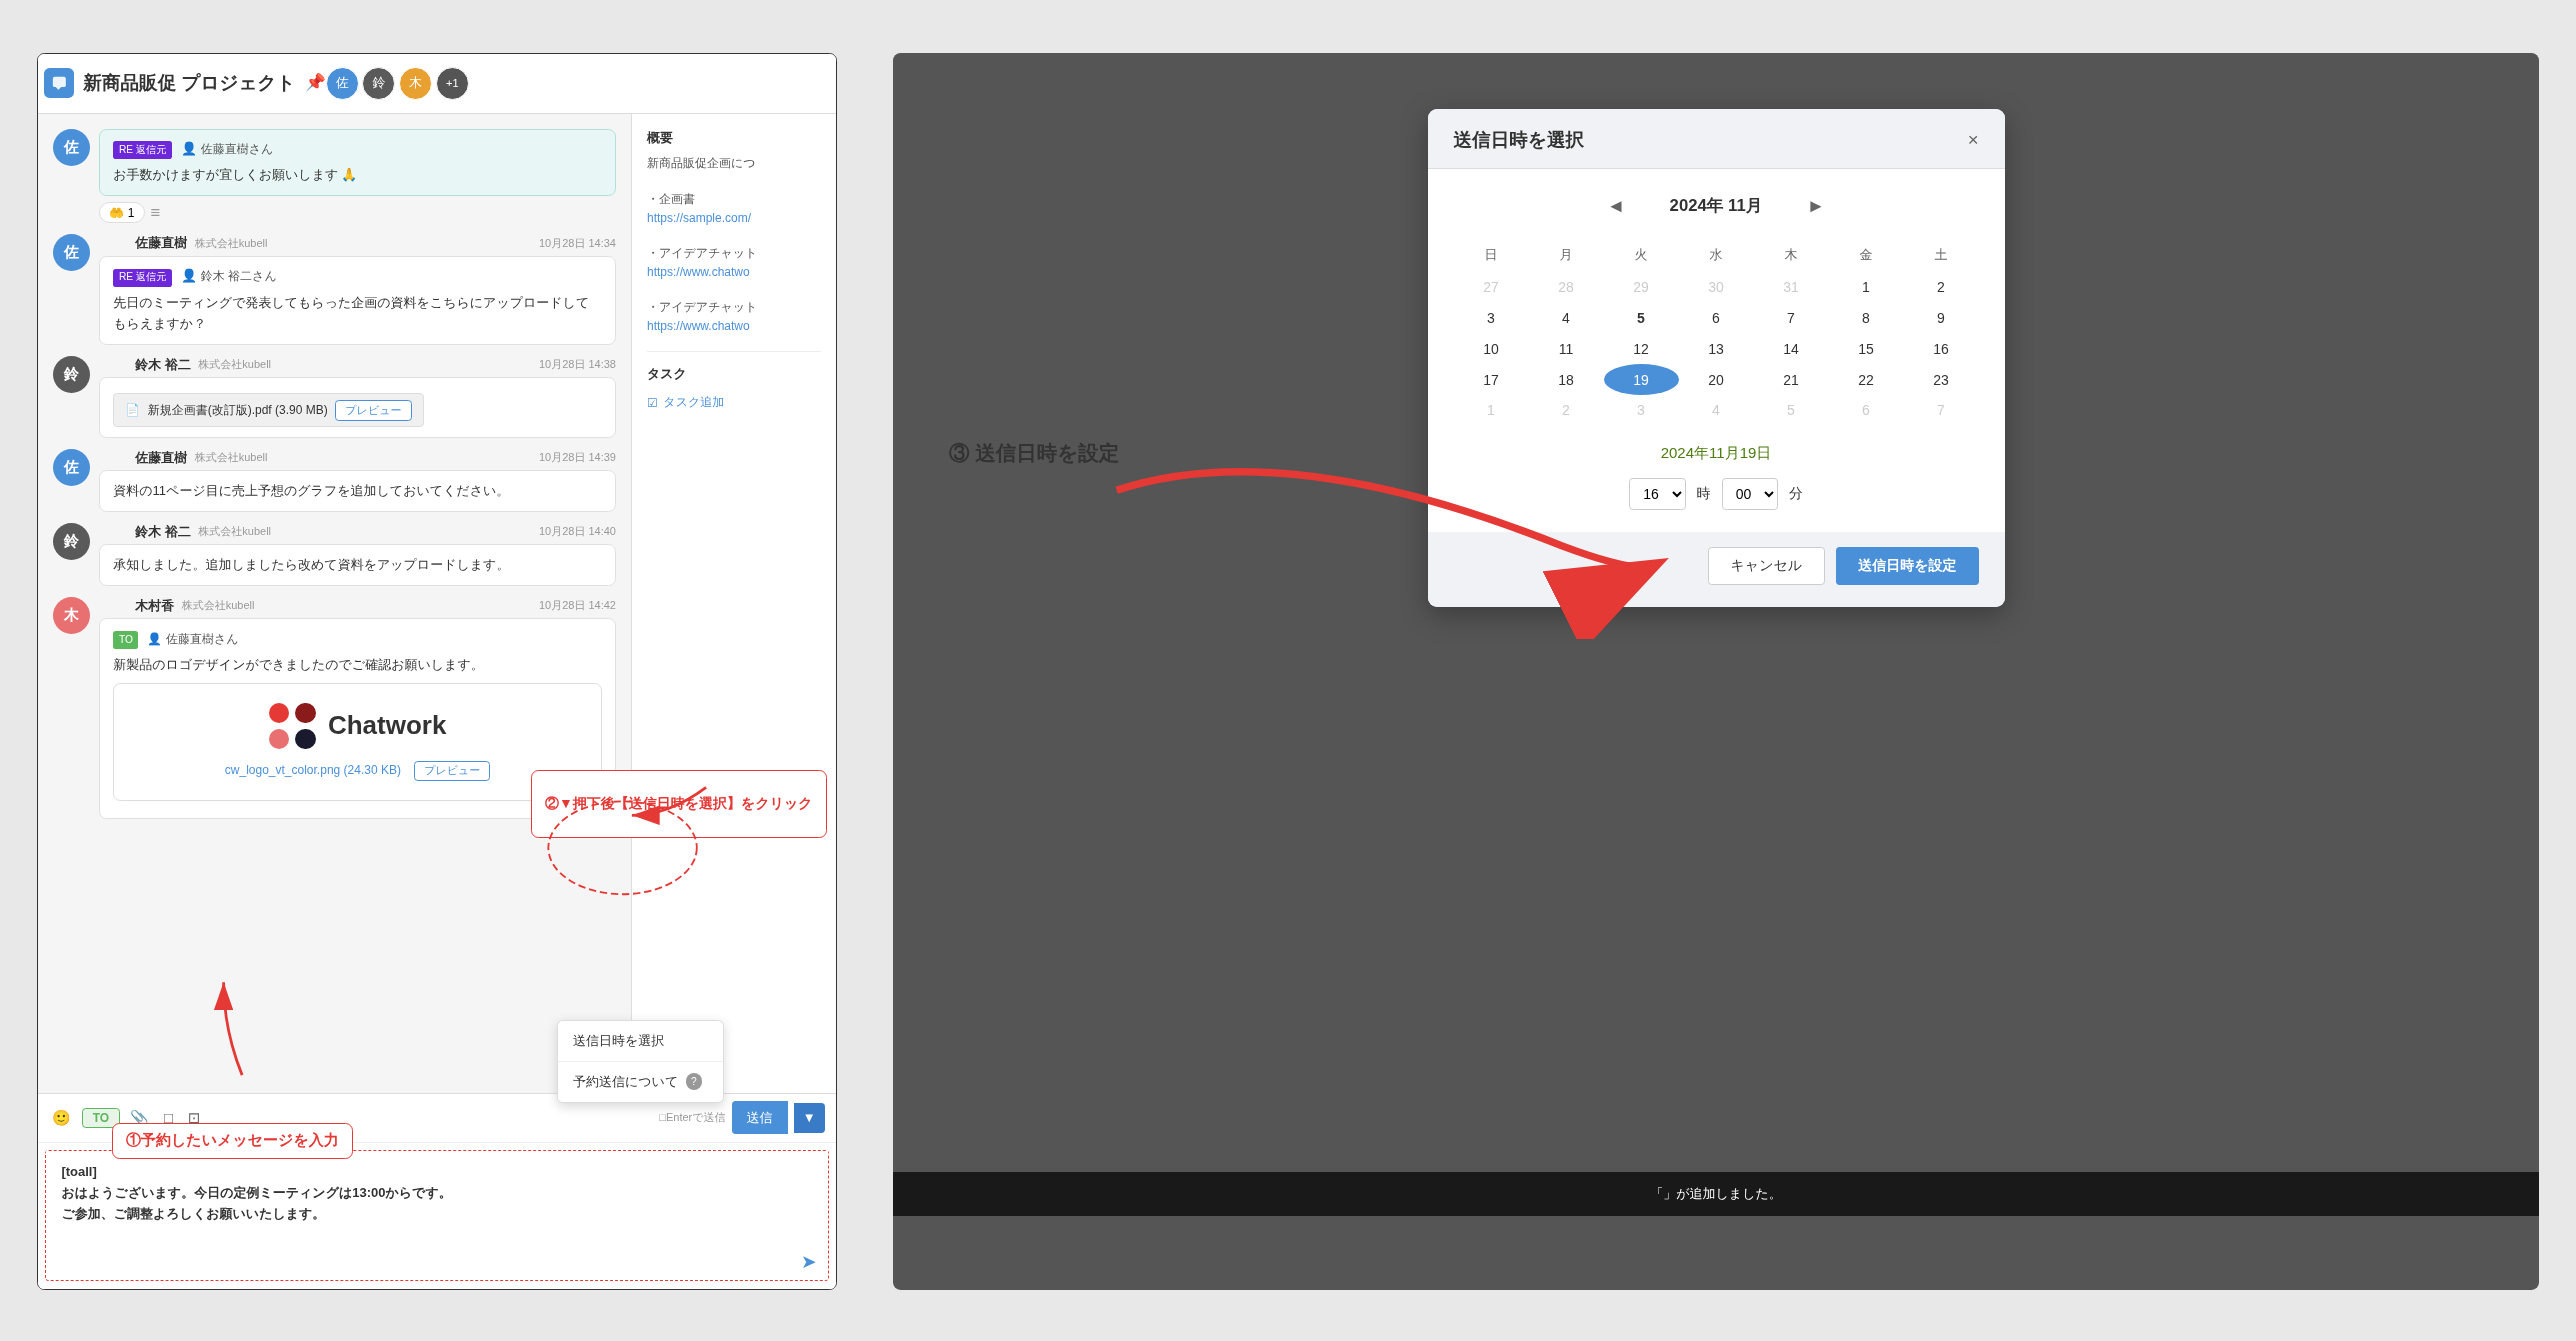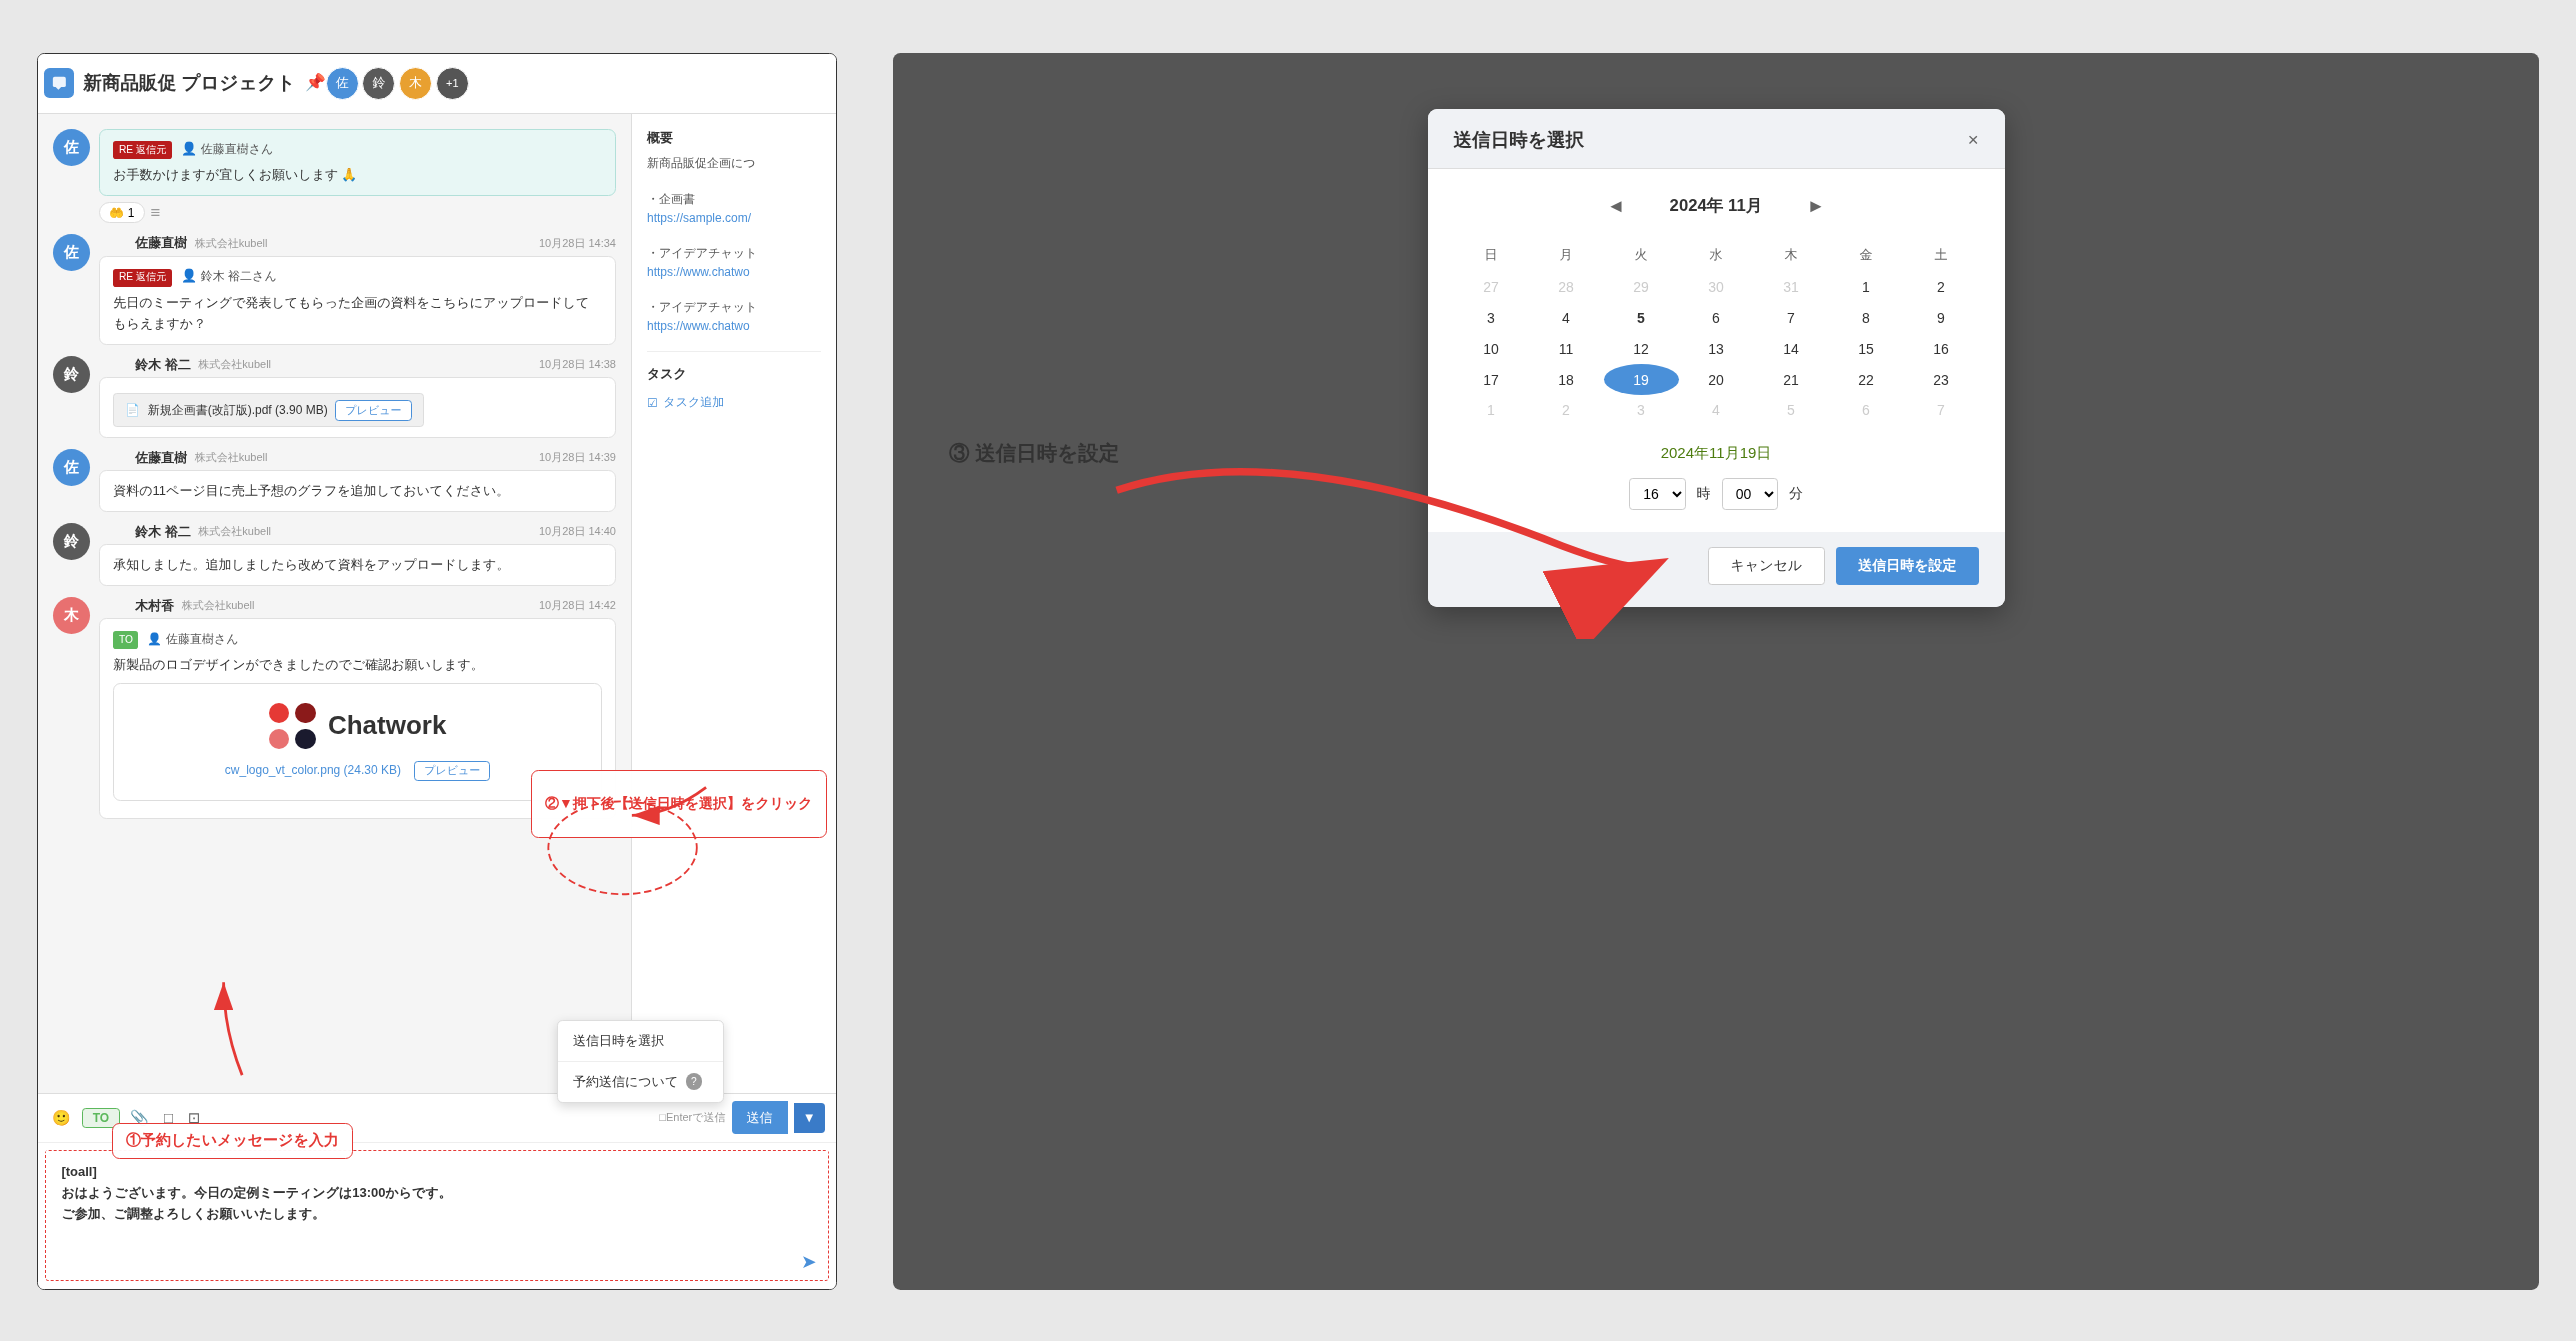--- a/index.html
+++ b/index.html
@@ -168,21 +168,21 @@
 
     .msg-body.teal-bg {
       background: #e8f7f5;
       border-color: #b2e0d9;
     }
 
     .re-tag {
       display: inline-flex;
       align-items: center;
       gap: 3.7px;
-      background: #b91c1c;
+      background: #6d28d9;
       color: white;
       font-size: 10.2px;
       padding: 0.9px 5.6px;
       border-radius: 2.8px;
       margin-right: 5.6px;
     }
 
     .to-tag {
       display: inline-flex;
       align-items: center;
@@ -998,14 +998,15 @@
 
   <svg style="position:absolute;top:363px;left:205px;width:632px;height:223px;pointer-events:none;" viewBox="0 0 680 240">
     <defs>
       <marker id="arrowhead3" markerWidth="16" markerHeight="12" refX="14" refY="6" orient="auto">
         <polygon points="0 0, 16 6, 0 12" fill="#e53935"></polygon>
       </marker>
     </defs>
     <path d="M 20 80 Q 200 20 500 140 Q 580 170 600 160" stroke="#e53935" stroke-width="8" fill="none" marker-end="url(#arrowhead3)"></path>
   </svg>
 
+  <div class="notification-bar">「」が追加しました。</div>
 </div>
 
 
 </body></html>

